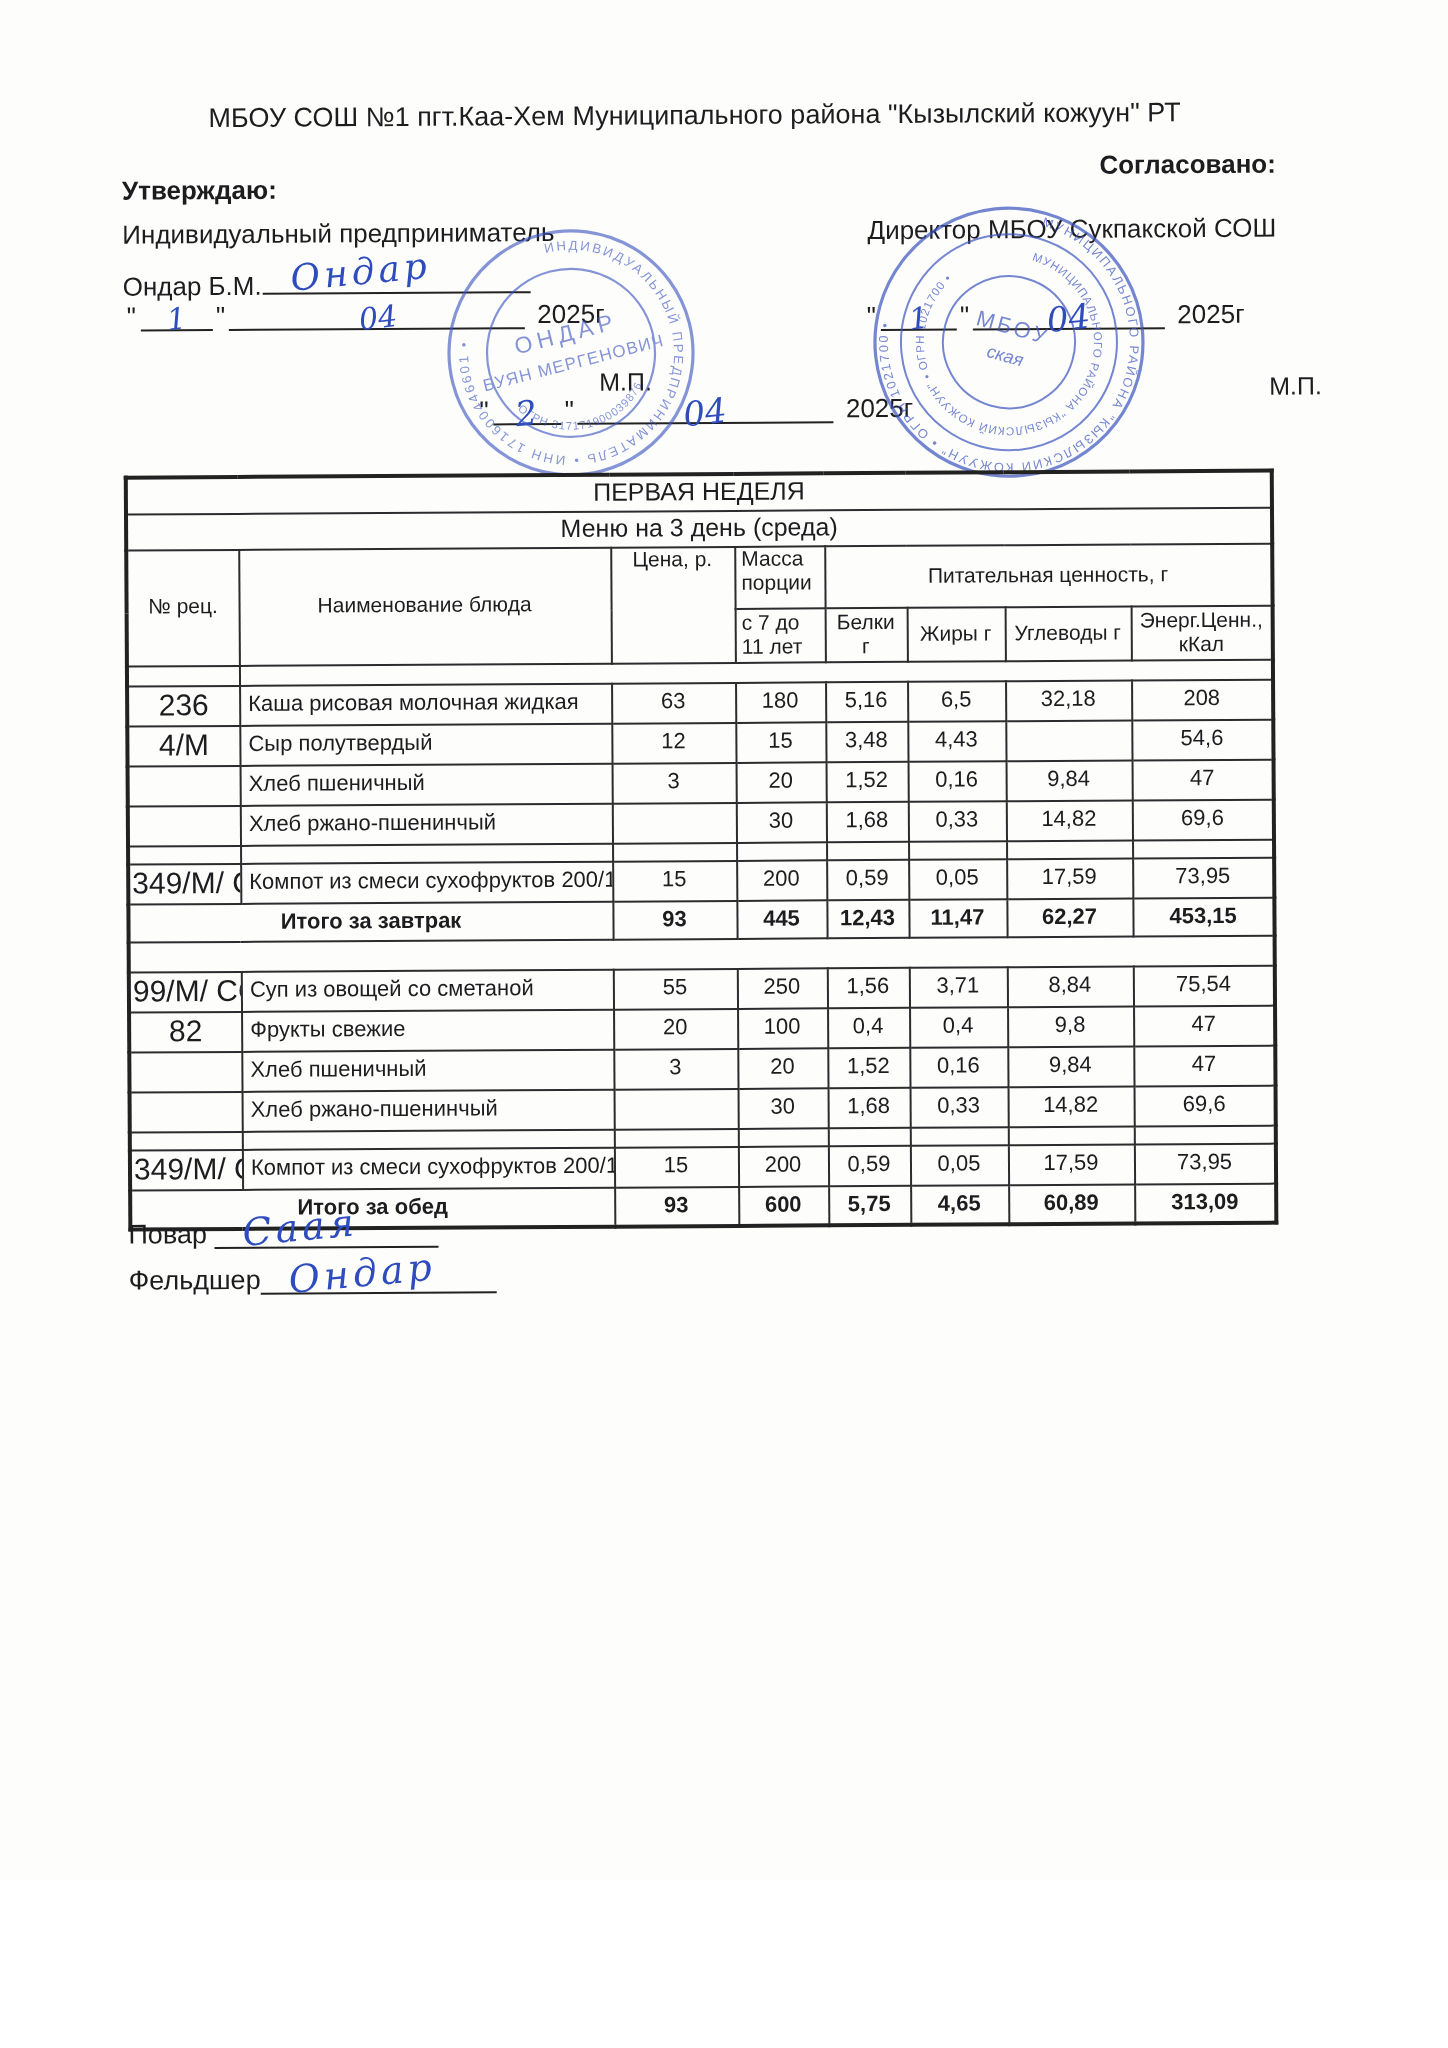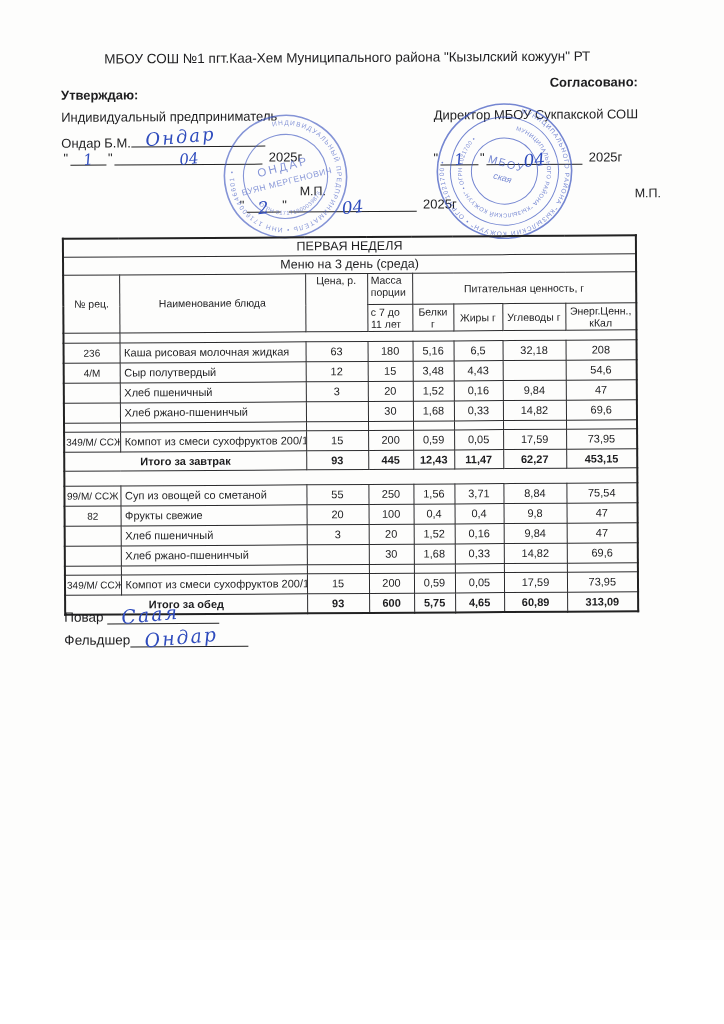--- a/index.html
+++ b/index.html
@@ -36,21 +36,21 @@
 
   
   .menu-table{border-collapse:collapse;table-layout:fixed;width:573px;border:2px solid #222;}
   .menu-table td{border:1px solid #2c2c2e;padding:0 3px;text-align:center;font-size:11px;line-height:1.15;overflow:hidden;}
   .banner td{font-size:12.5px;height:17px;}
   .hdrA td{height:30px;font-size:10.5px;}
   .hdrB td{height:26px;font-size:10.5px;}
   .vtop{vertical-align:top;}
   .tleft{text-align:left !important;}
   .menu-table .cell-dish{text-align:left;white-space:nowrap;padding-left:4px;}
-  .menu-table .cell-rec{white-space:nowrap;font-size:10px;padding:0 1px;}
+  .menu-table .cell-rec{white-space:nowrap;font-size:15px;padding:0 1px;}
   .menu-table tr.r td{height:19px;}
   .menu-table tr.total td{height:18px;font-weight:bold;}
 
   .footer-row{display:flex;align-items:flex-end;font-size:13.5px;}
 </style>
 </head>
 <body>
 
 <div class="page">
  <div class="tilt">

